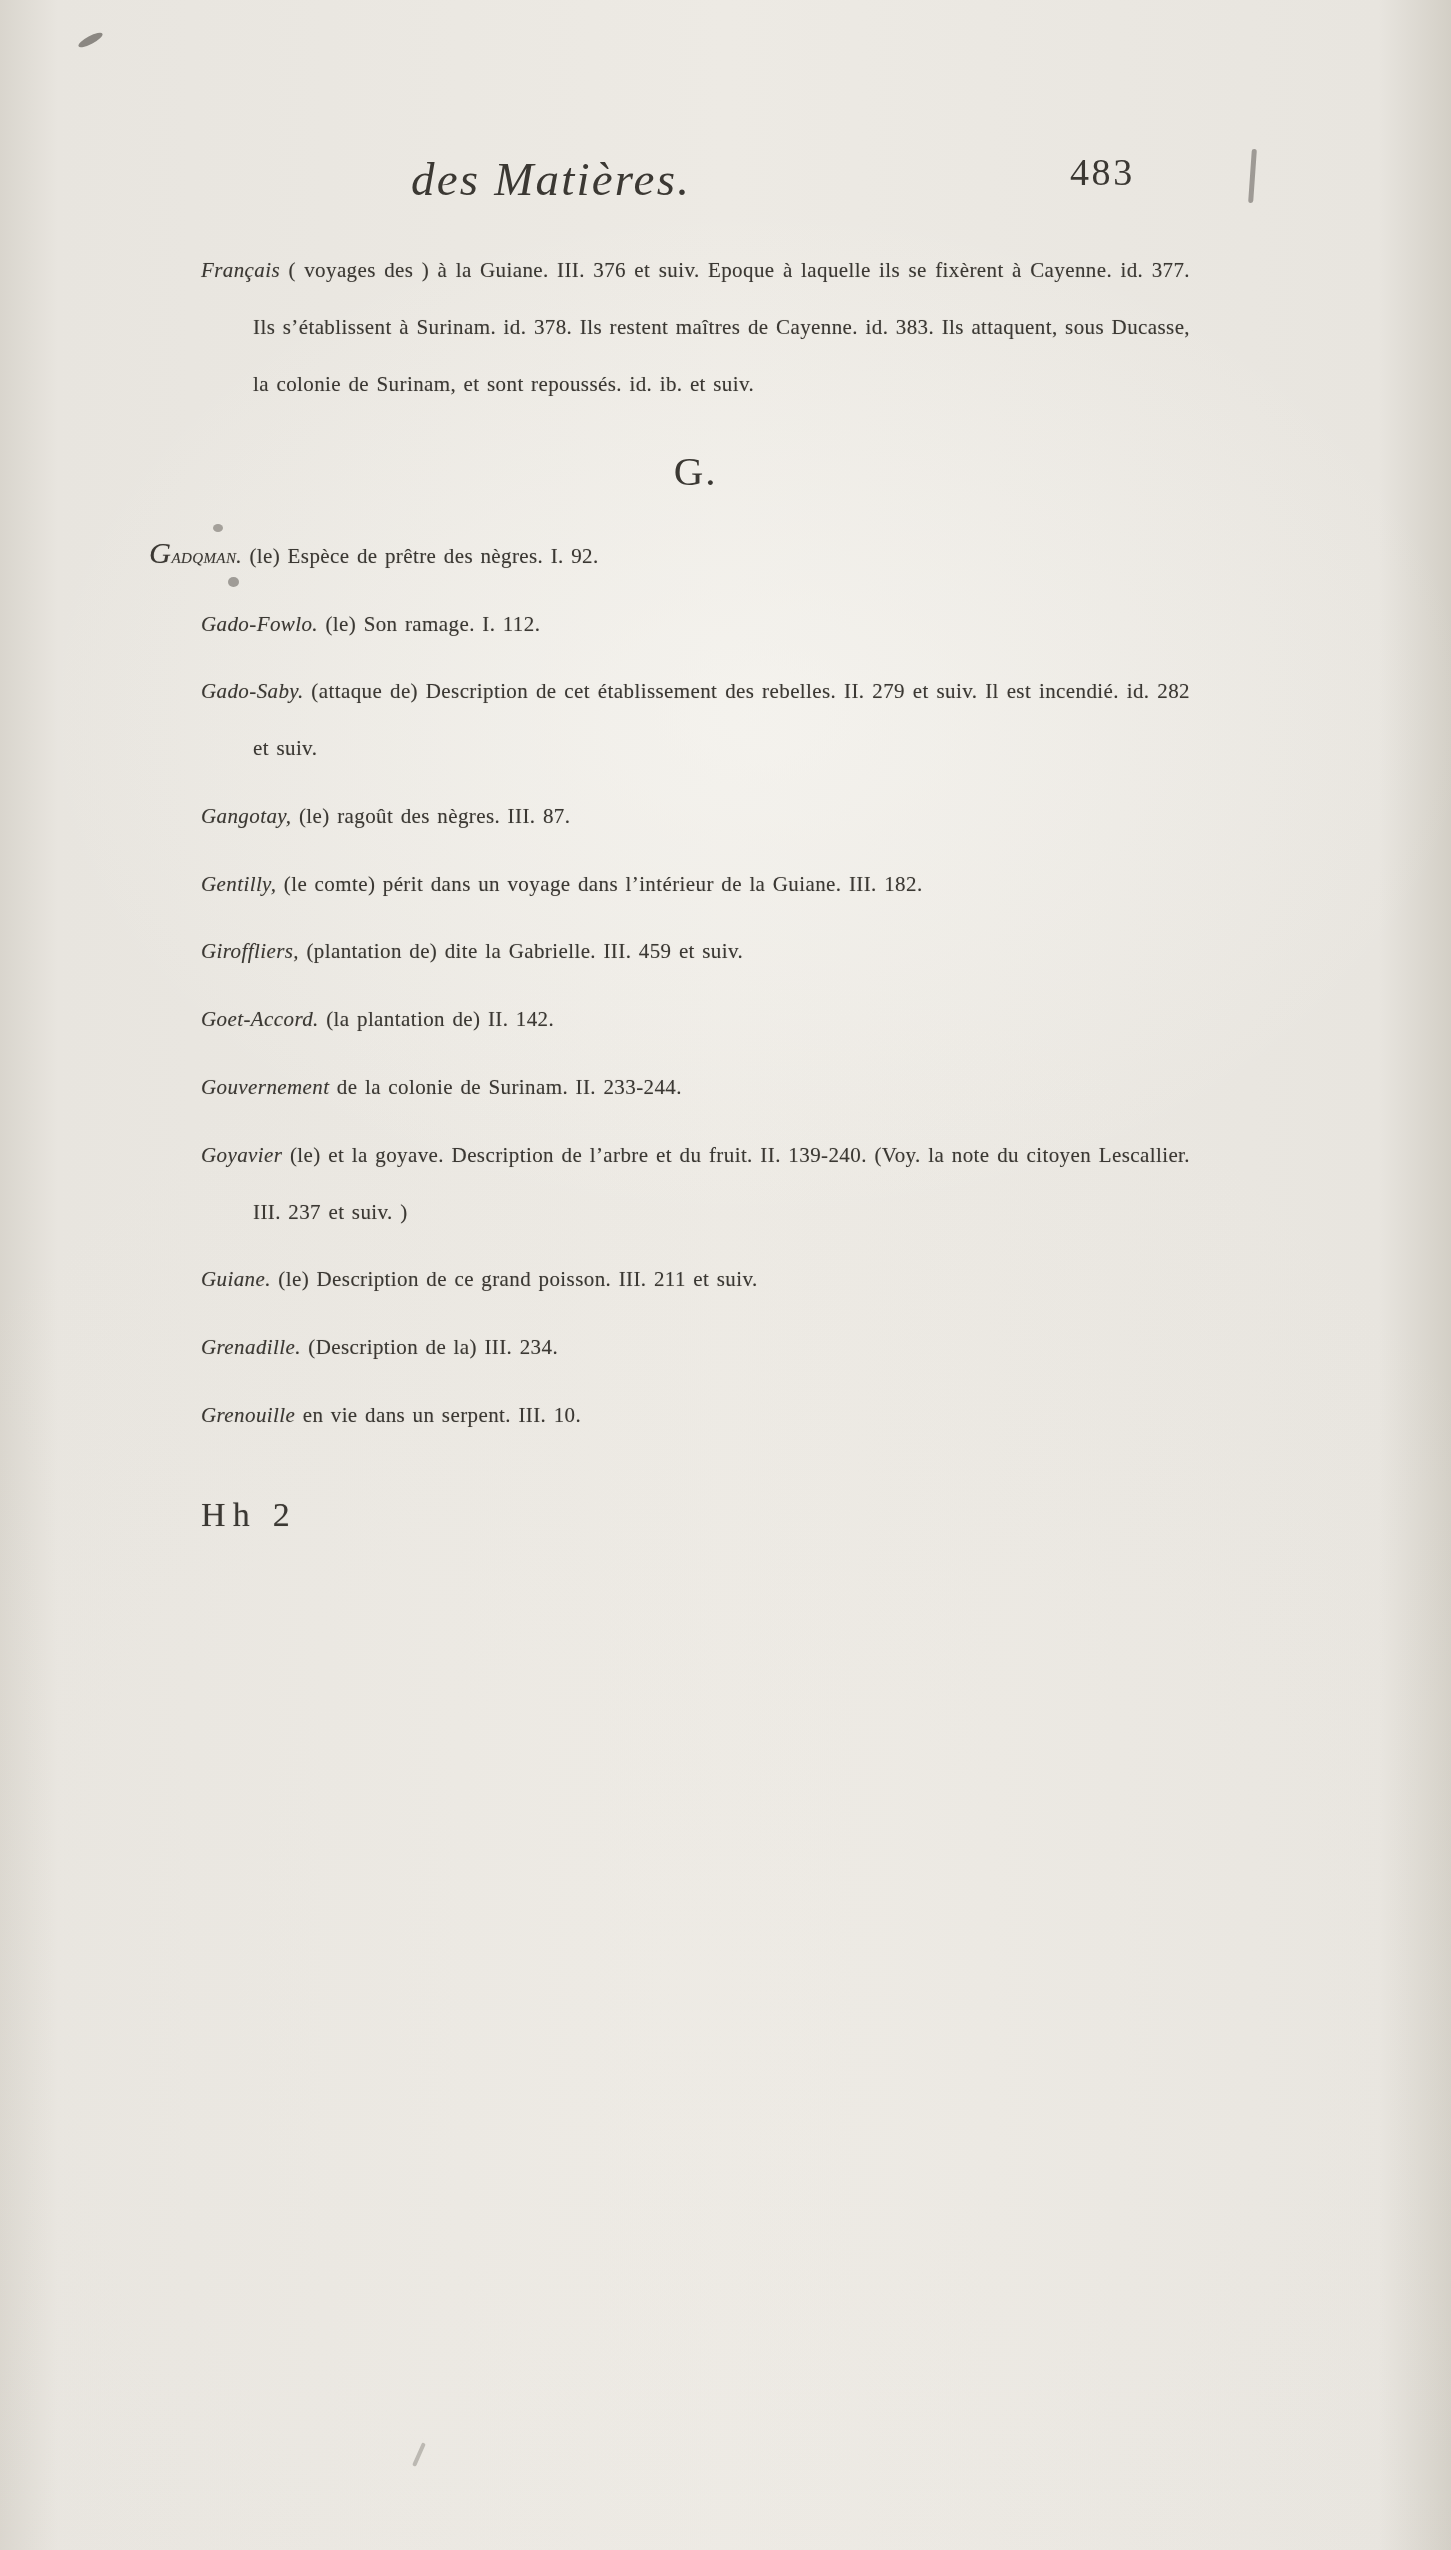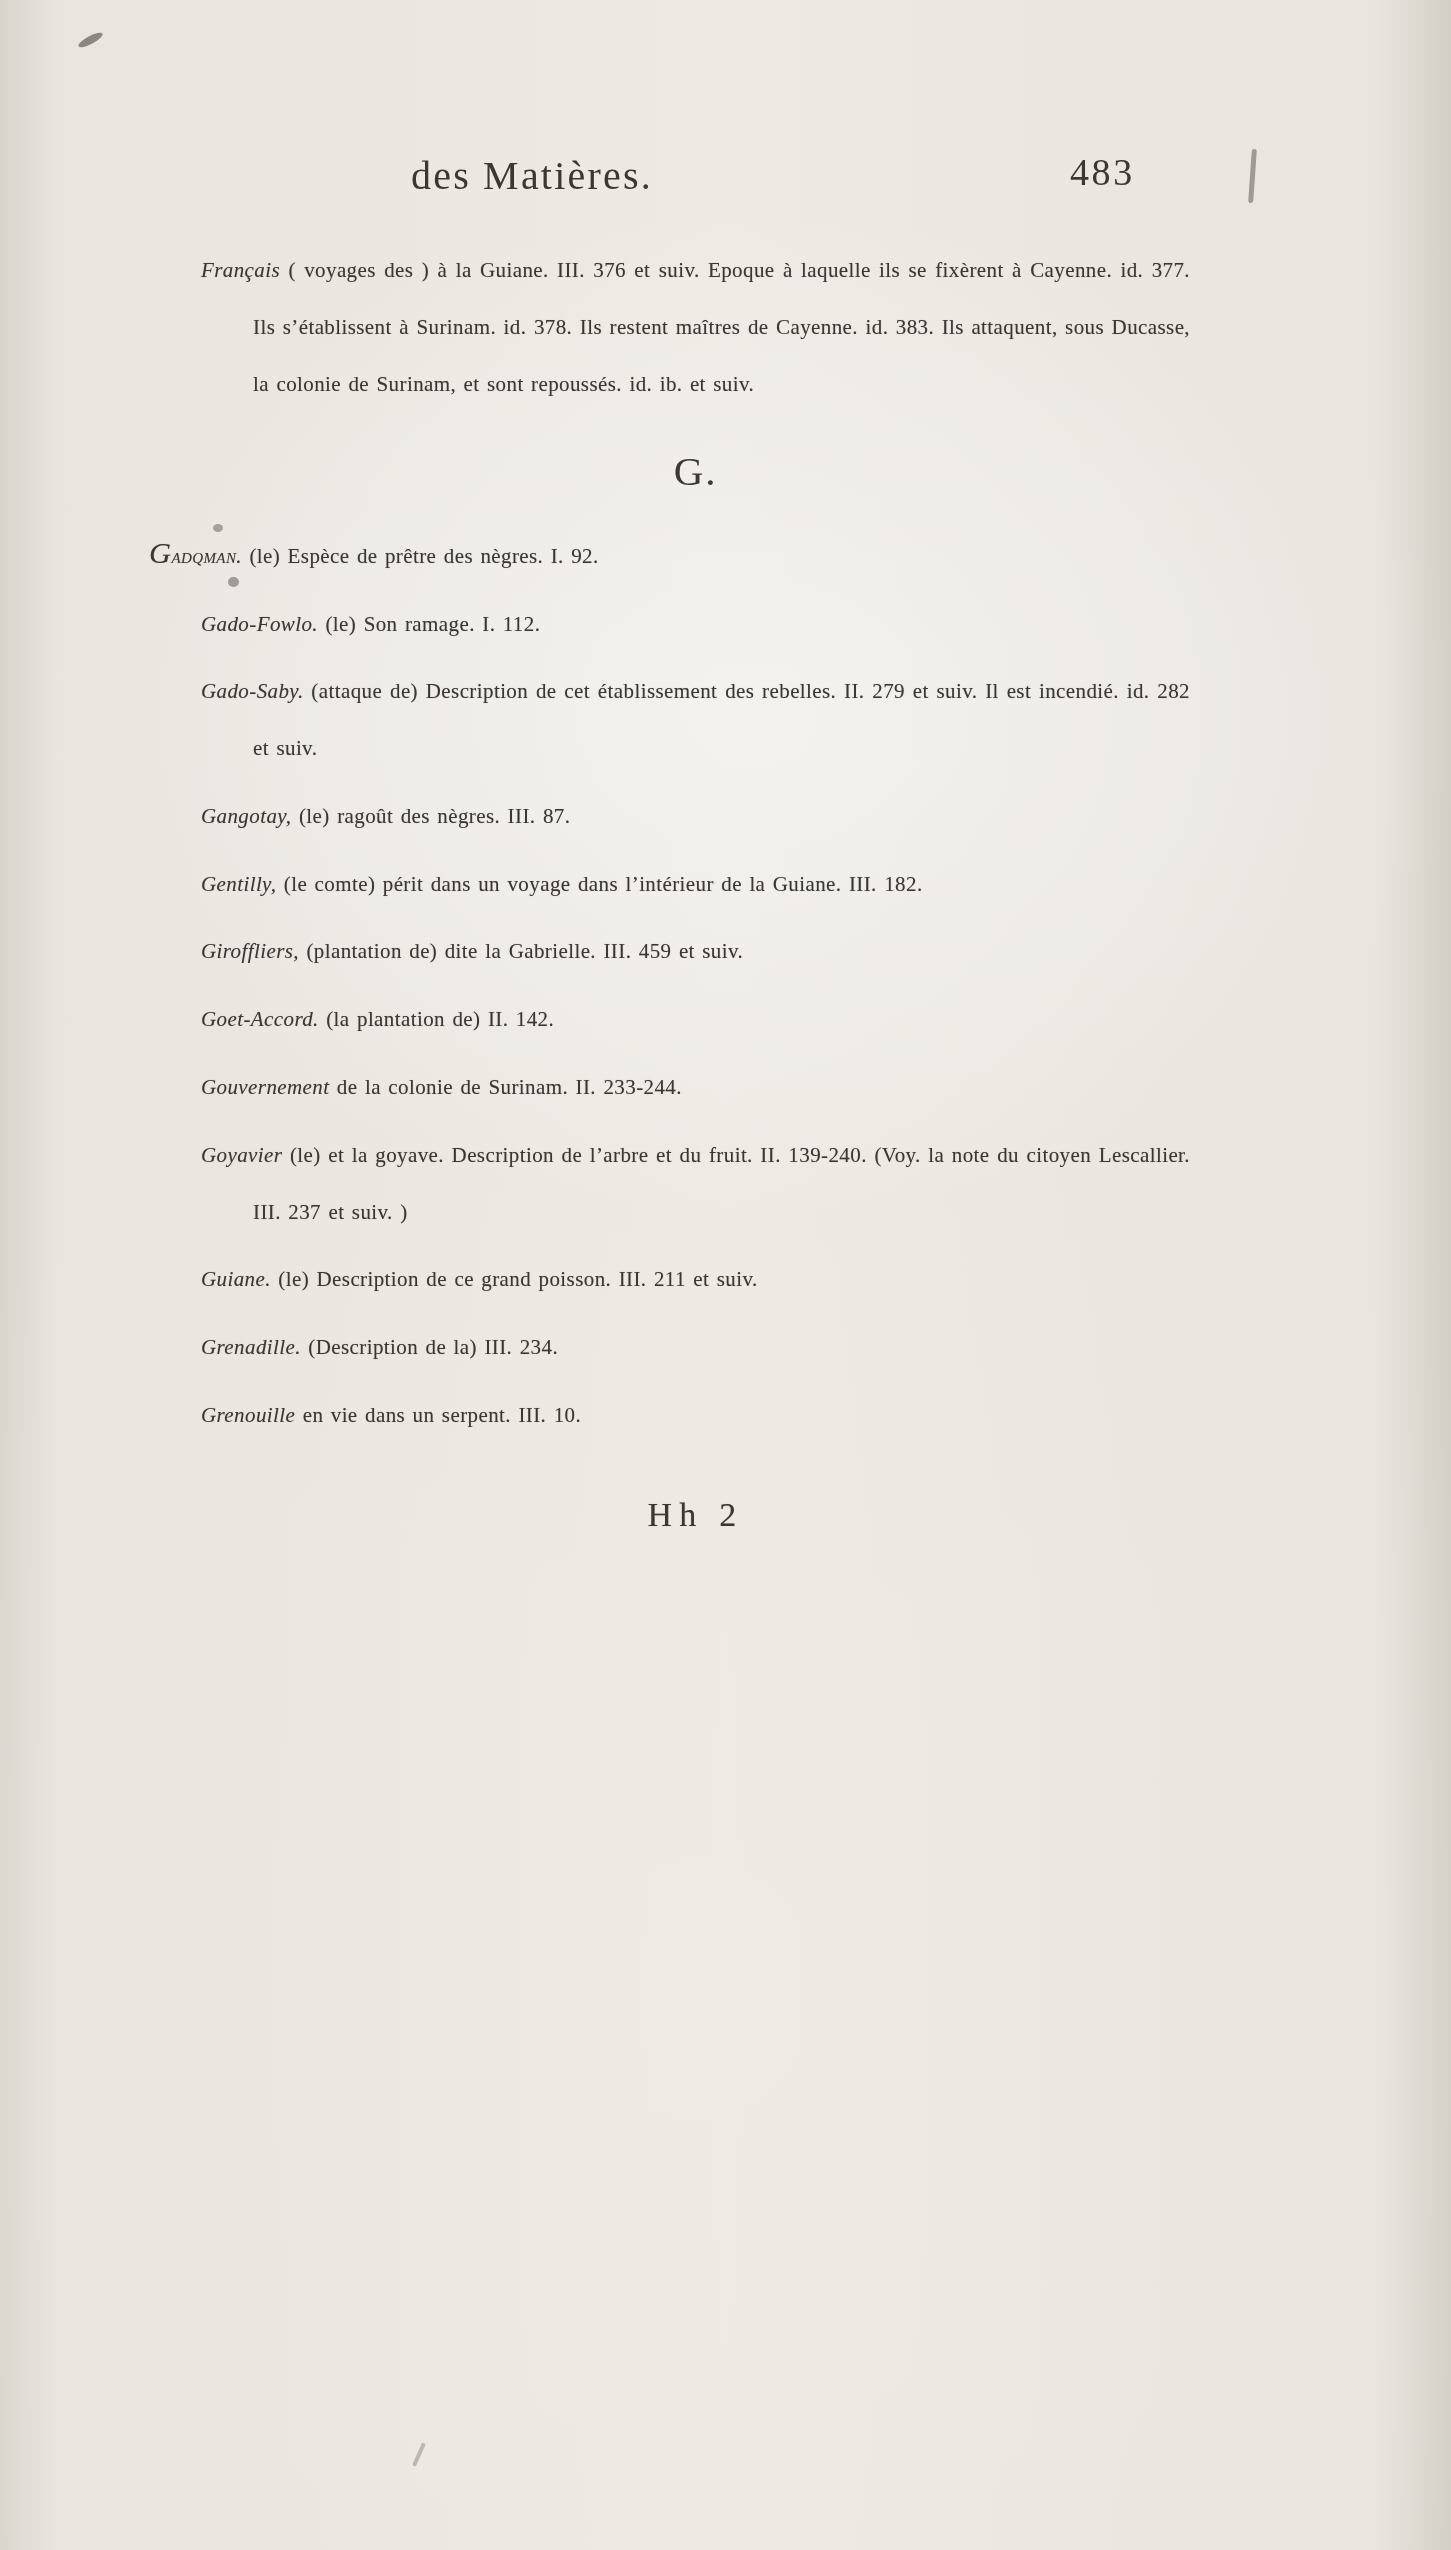--- a/index.html
+++ b/index.html
@@ -24,21 +24,22 @@
     position:absolute;
     left:201px; top:152px;
     width:989px;
   }
   .pagehead{
     position:relative;
     height:90px;
   }
   .title{
     position:absolute; left:210px; top:0;
-    font-size:40px;
+    font-style:italic;
+    font-size:47px;
     letter-spacing:2.2px;
   }
   .pagenum{
     position:absolute; right:55px; top:-1.8px;
     font-size:38px;
     letter-spacing:2.7px;
   }
   .entry{
     margin:0 0 10.7px 0;
     font-size:21px;
@@ -57,21 +58,20 @@
   }
   .caps::first-letter{ font-size:1.45em; }
   .section{
     text-align:center;
     font-weight:normal;
     font-size:41px;
     margin:34px 0 30px 0;
     letter-spacing:1.8px;
   }
   .signature{
-    text-align:center;
     font-size:34px;
     letter-spacing:7.2px;
     margin-top:52px;
     text-shadow:0 0 0.9px rgba(59,56,51,0.35);
   }
   
   .mark{ position:absolute; background:rgba(62,58,52,0.55); }
   .mark-pen-top{ left:77px; top:36px; width:27px; height:8px; border-radius:50%; transform:rotate(-28deg); }
   .mark-dot-margin{ left:213px; top:524px; width:9.8px; height:8px; border-radius:50%; opacity:.75; }
   .mark-dot-g{ left:228px; top:577px; width:10.7px; height:9.8px; border-radius:50%; opacity:.8; }

